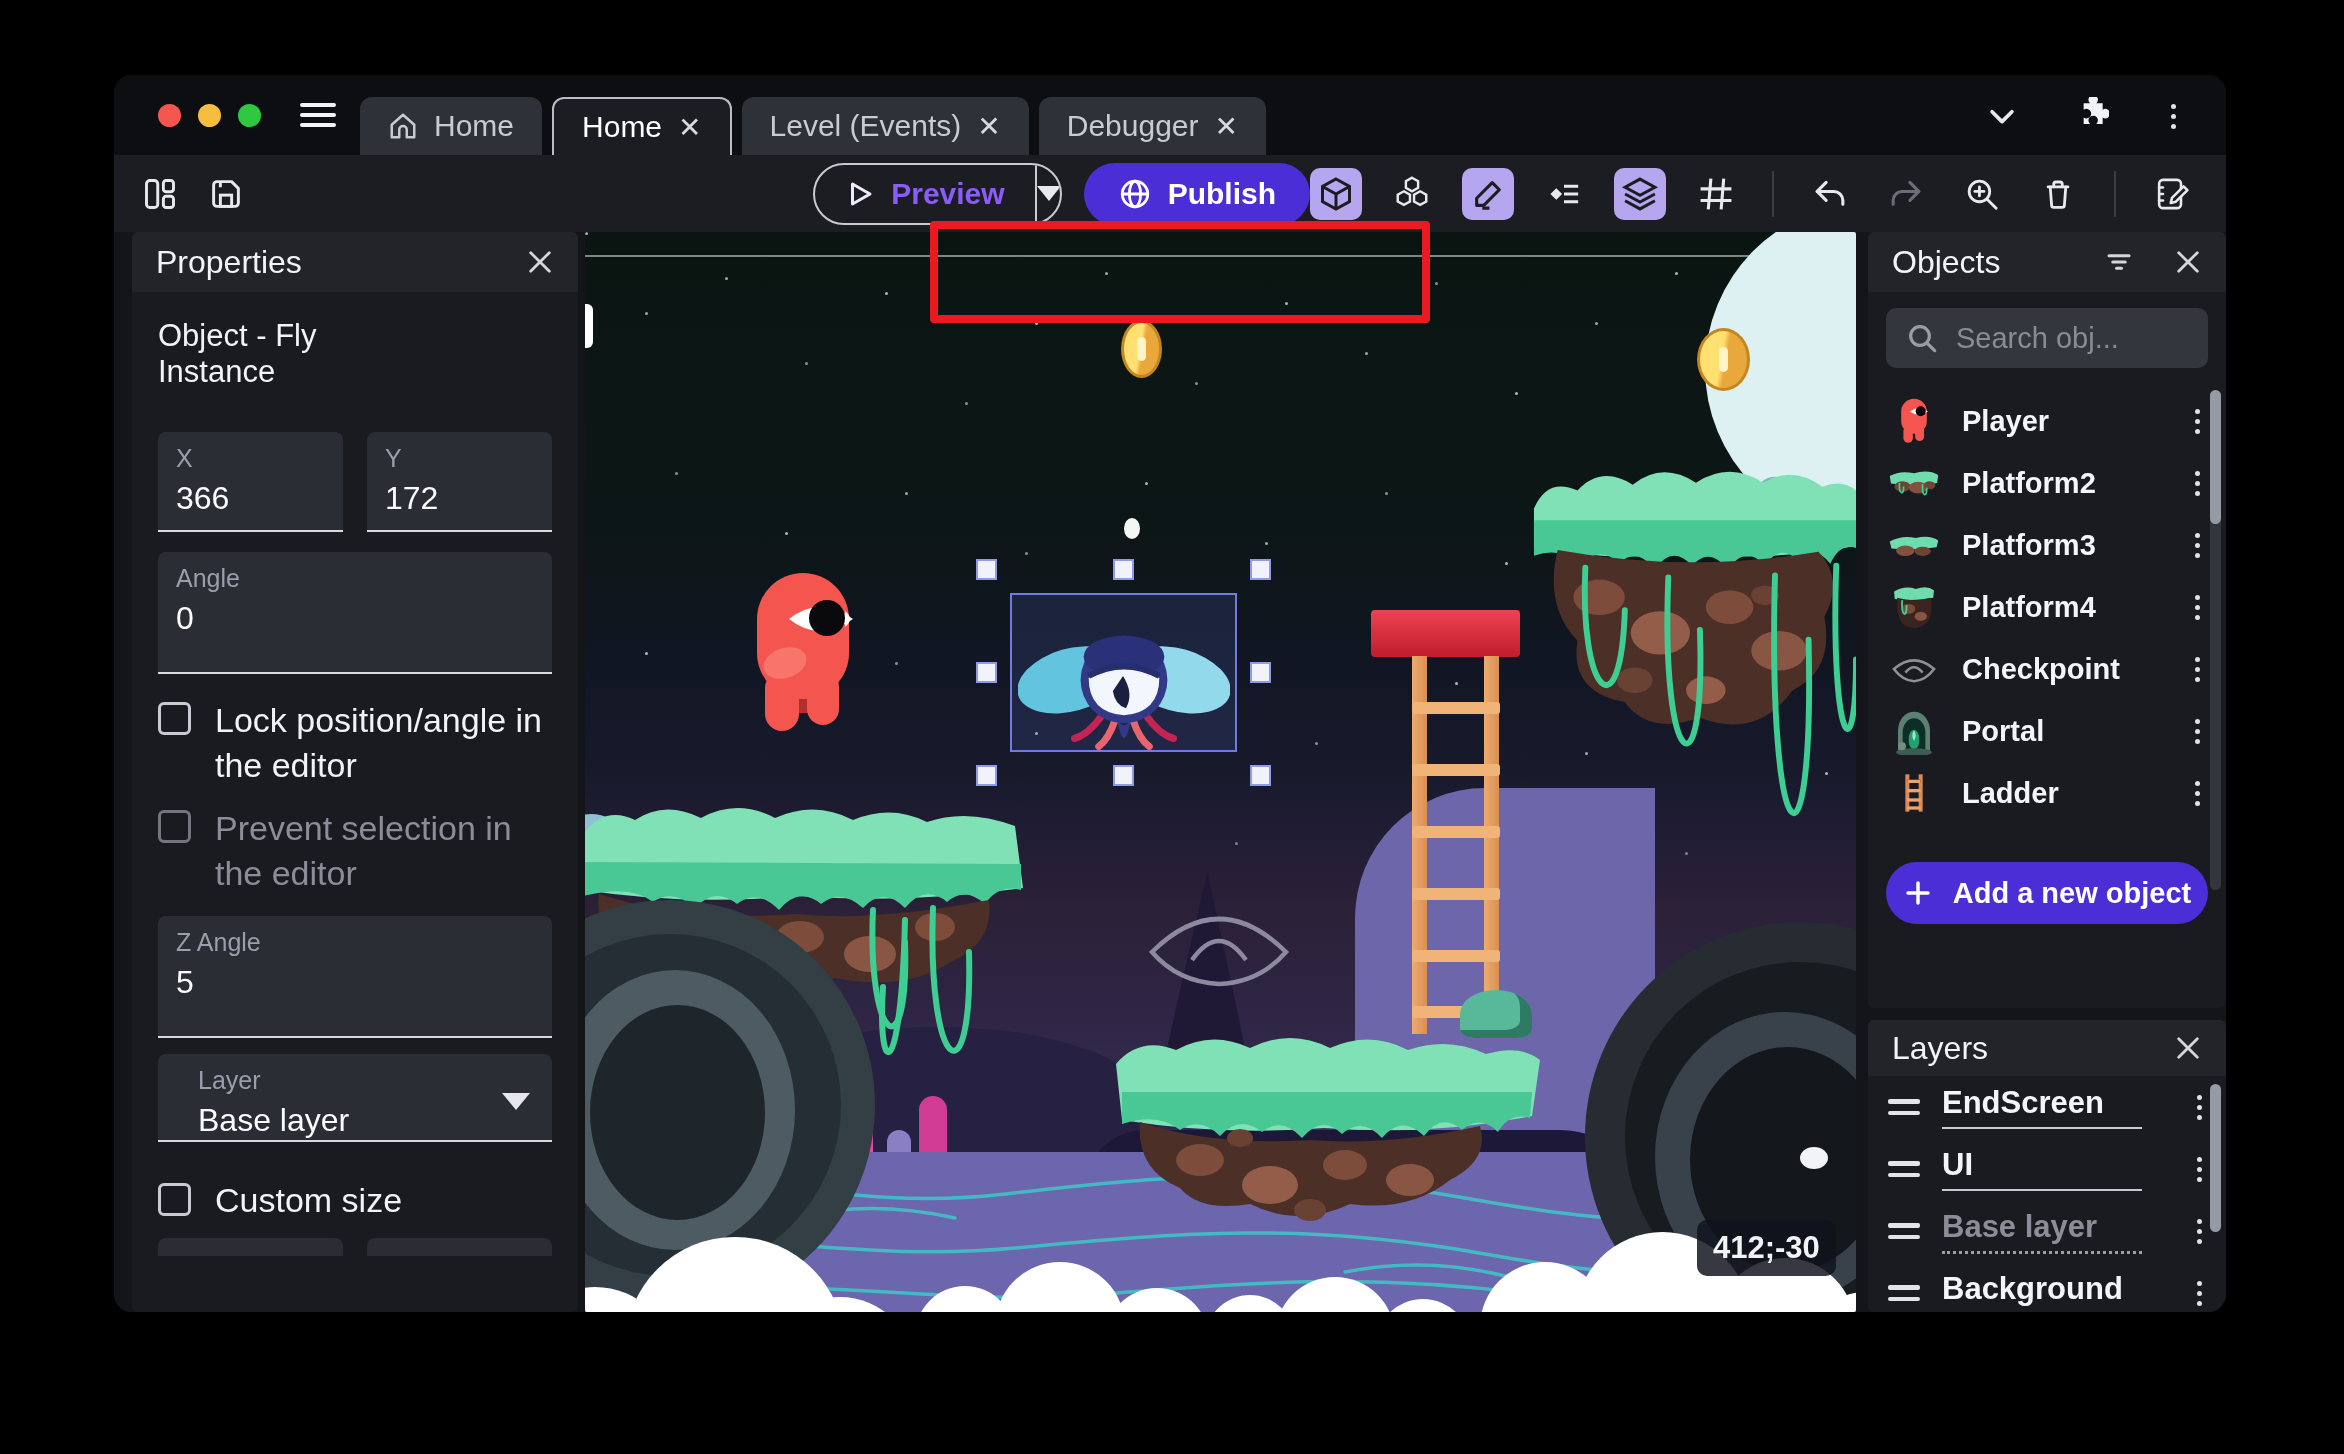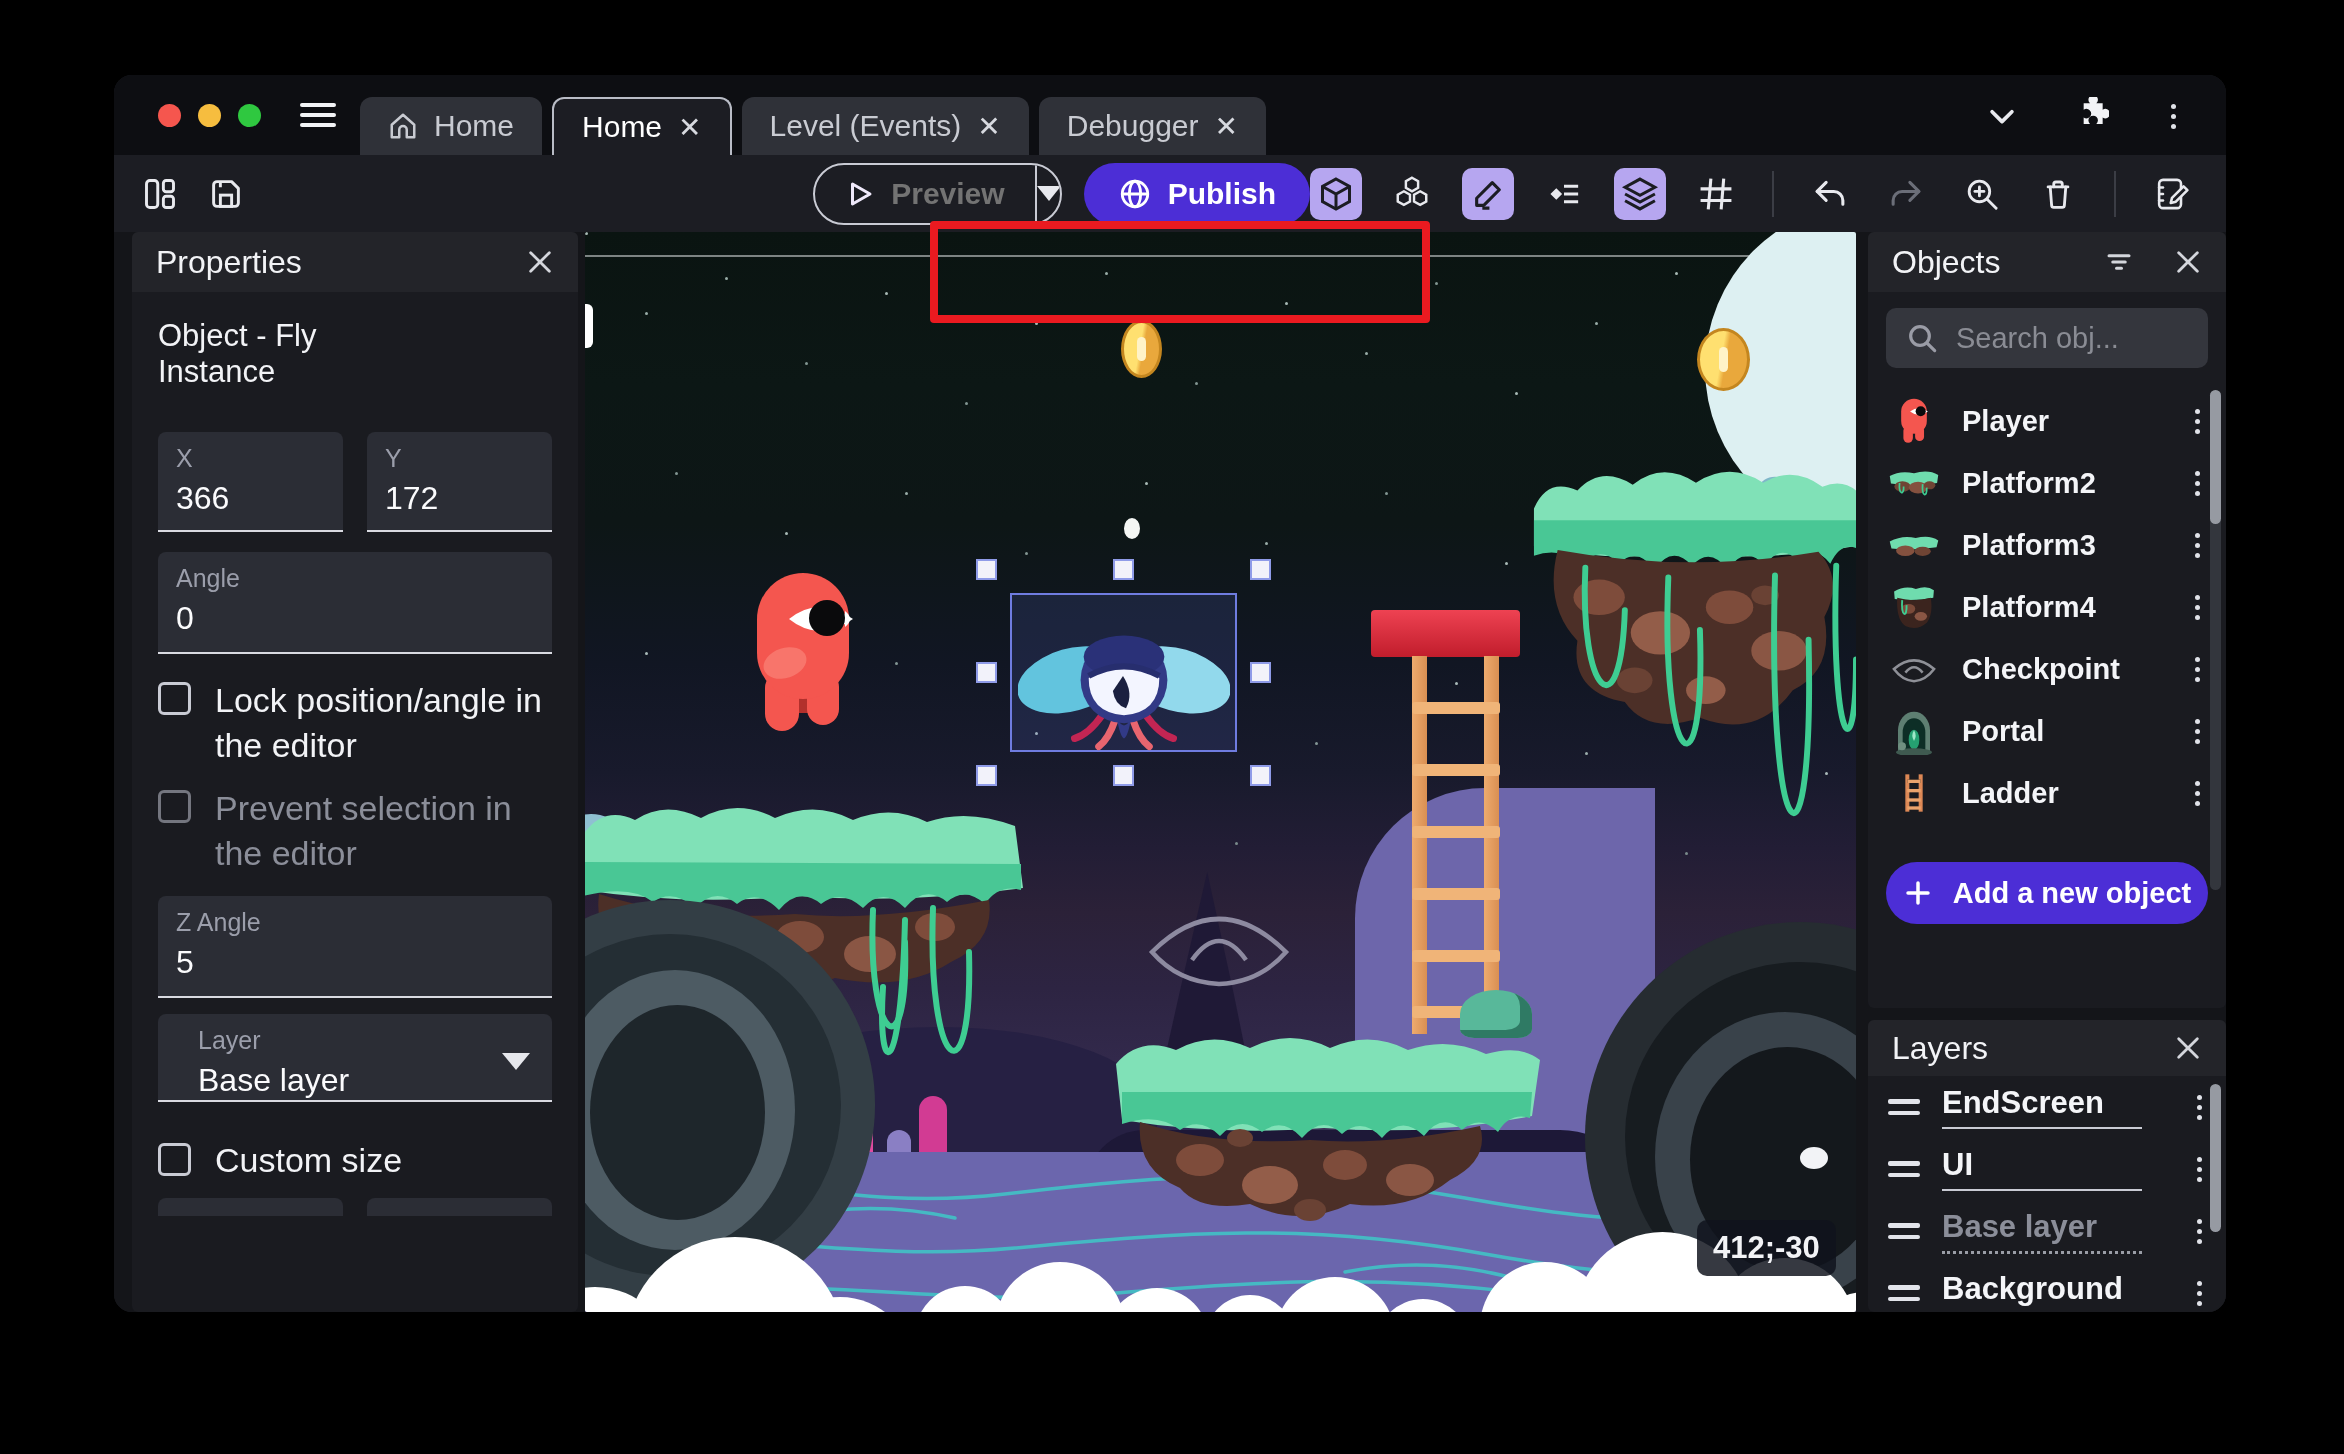--- a/index.html
+++ b/index.html
@@ -22,21 +22,21 @@
   .tab.active { background:#1c1d23; border:2px solid #b9bcc6; border-bottom:none; color:#fff; }
   .tab .x { font-size:28px; color:#d7d9df; }
   .tbar-right { position:absolute; right:40px; top:22px; display:flex; gap:52px; align-items:center; }
 
   
   .toolbar { height:77px; background:#1c1d23; display:flex; align-items:center; padding:0 28px; position:relative; }
   .tool-left { display:flex; gap:30px; align-items:center; }
   .spacer1 { width:646px; }
   .preview-group { display:flex; height:62px; border:2px solid #c9cbd4; border-radius:32px; overflow:hidden; }
   .preview-main { display:flex; align-items:center; gap:16px; padding:0 30px; cursor:pointer; }
-  .preview-main span { font-size:30px; font-weight:bold; color:#737373; }
+  .preview-main span { font-size:30px; font-weight:bold; color:#8b5cf6; }
   .preview-caret { width:58px; display:flex; align-items:center; justify-content:center; border-left:2px solid #c9cbd4; cursor:pointer; }
   .caret-down { width:0; height:0; border-left:12px solid transparent; border-right:12px solid transparent; border-top:15px solid #e8e9ee; }
   .publish-btn { margin-left:22px; height:62px; border-radius:32px; background:#4c2ed6; display:flex; align-items:center; gap:16px; padding:0 34px; cursor:pointer; border:none; }
   .publish-btn span { font-size:30px; font-weight:bold; color:#fff; }
   .tool-right { margin-left:auto; display:flex; gap:24px; align-items:center; }
   .icon-btn { width:52px; height:52px; display:flex; align-items:center; justify-content:center; border-radius:10px; cursor:pointer; }
   .icon-btn.active { background:#b6a6f0; }
   .vdiv { width:2px; height:46px; background:#3b3d45; margin:0 6px; }
   .annotation { position:absolute; left:816px; top:66px; width:500px; height:102px; border:8px solid #ea1a20; border-radius:4px; z-index:50; pointer-events:none; }
 
@@ -51,21 +51,21 @@
   #properties { left:18px; top:0; width:446px; height:1080px; }
   .props-body { padding:0 26px; }
   .obj-heading { margin-top:26px; font-size:31px; color:#f2f3f6; }
   .edit-btn { margin-top:44px; width:100%; height:62px; border:none; border-radius:31px; background:#4c2ed6; color:#fff; font-size:30px; font-weight:bold; display:flex; align-items:center; justify-content:center; gap:18px; cursor:pointer; font-family:inherit; }
   .instance-heading { font-size:31px; color:#f2f3f6; }
   .field { background:#2b2d35; border-radius:8px 8px 0 0; border-bottom:2px solid #d9dae1; padding:12px 18px 10px; }
   .field .flabel { font-size:25px; color:#9b9eab; }
   .field .fvalue { font-size:32px; color:#fbfbfd; margin-top:7px; }
   .xy-row { margin-top:42px; display:flex; gap:24px; }
   .xy-row .field { flex:1; height:100px; }
-  .field.wide { margin-top:20px; height:102px; }
+  .field.wide { margin-top:20px; height:122px; }
   .cb-row { display:flex; gap:24px; align-items:flex-start; }
   .cb-row.first { margin-top:24px; }
   .cb-row.second { margin-top:18px; }
   .cb-row.single { margin-top:36px; align-items:center; }
   .checkbox { flex:none; width:33px; height:33px; border:3.5px solid #c9cbd4; border-radius:6px; margin-top:4px; cursor:pointer; }
   .cb-row.second .checkbox { border-color:#74767f; }
   .cb-label { font-size:34px; line-height:1.32; color:#f2f3f6; }
   .cb-row.second .cb-label { color:#8b8e99; }
   .select-field { position:relative; margin-top:16px; height:88px; cursor:pointer;padding-left:40px; }
   .select-caret { position:absolute; right:22px; bottom:30px; width:0; height:0; border-left:14px solid transparent; border-right:14px solid transparent; border-top:17px solid #e6e7ec; }

